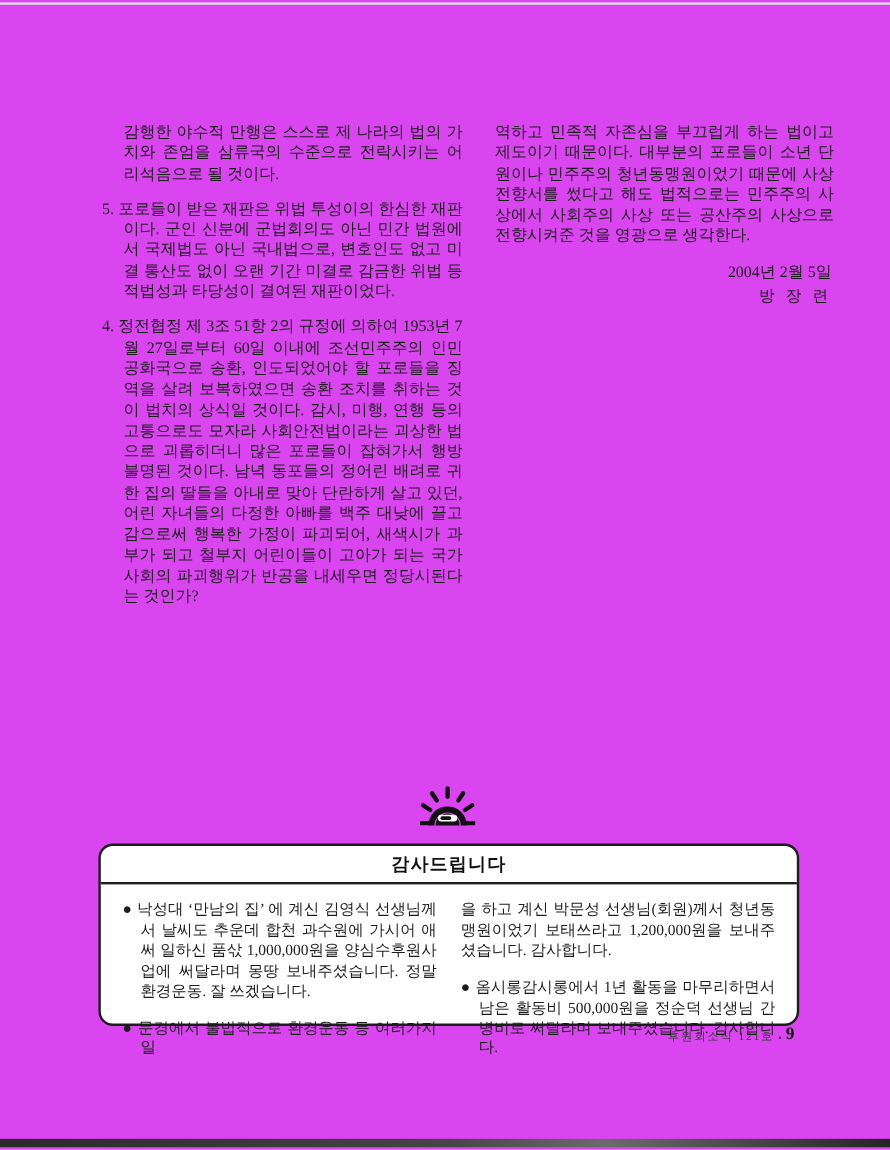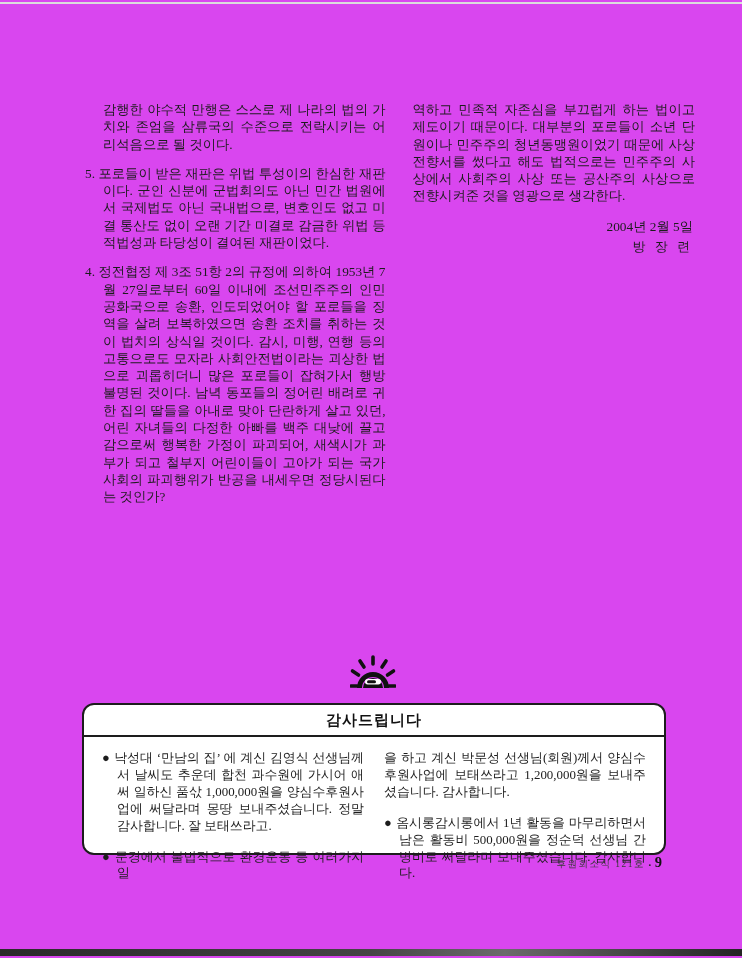--- a/index.html
+++ b/index.html
@@ -119,26 +119,26 @@
     <path d="M13,33 A10,10 0 0 1 33,33 Z" fill="#111"></path>
     <rect x="15" y="24" width="16" height="5.5" rx="2.7" fill="#ffffff"></rect>
     <rect x="17" y="25.3" width="9" height="3" rx="1.5" fill="#111"></rect>
   </svg>
 
   <div class="thanks-box">
     <div class="thanks-title">감사드립니다</div>
     <div class="thanks-body">
       <div class="bx-col">
 
-      <p class="bx-para">● 낙성대 ‘만남의 집’ 에 계신 김영식 선생님께서 날씨도 추운데 합천 과수원에 가시어 애써 일하신 품삯 1,000,000원을 양심수후원사업에 써달라며 몽땅 보내주셨습니다. 정말 감사합니다. 잘 보태쓰라고.</p>
+      <p class="bx-para">● 낙성대 ‘만남의 집’ 에 계신 김영식 선생님께서 날씨도 추운데 합천 과수원에 가시어 애써 일하신 품삯 1,000,000원을 양심수후원사업에 써달라며 몽땅 보내주셨습니다. 정말 환경운동. 잘 쓰겠습니다.</p>
           <p class="bx-para">● 문경에서 불법적으로 환경운동 등 여러가지 일</p>
         </div>
       <div class="bx-col">
 
-      <p class="bx-para cont">을 하고 계신 박문성 선생님(회원)께서 양심수후원사업에 보태쓰라고 1,200,000원을 보내주셨습니다. 감사합니다.</p>
+      <p class="bx-para cont">을 하고 계신 박문성 선생님(회원)께서 청년동맹원이었기 보태쓰라고 1,200,000원을 보내주셨습니다. 감사합니다.</p>
           <p class="bx-para">● 옴시롱감시롱에서 1년 활동을 마무리하면서 남은 활동비 500,000원을 정순덕 선생님 간병비로 써달라며 보내주셨습니다. 감사합니다.</p>
         </div>
     </div>
   </div>
 
   <div class="footer">
     <span class="footer-issue">후원회소식 121호</span>
     <span class="footer-dot">·</span>
     <span class="footer-page">9</span>
   </div>

